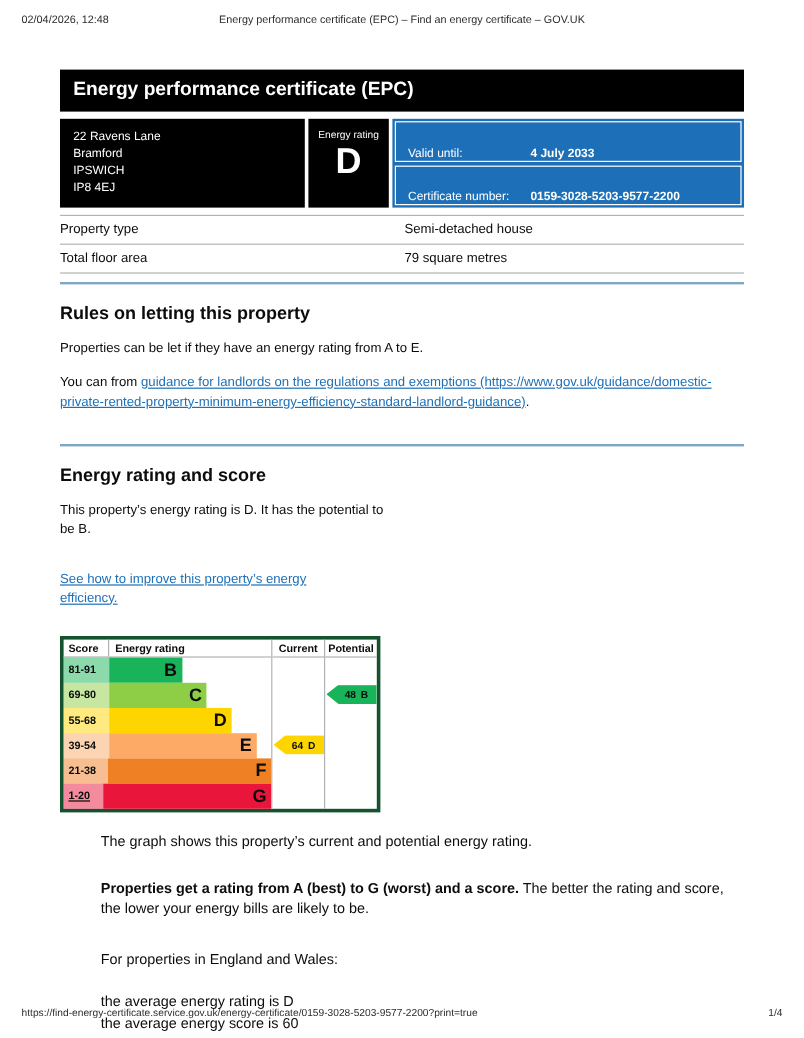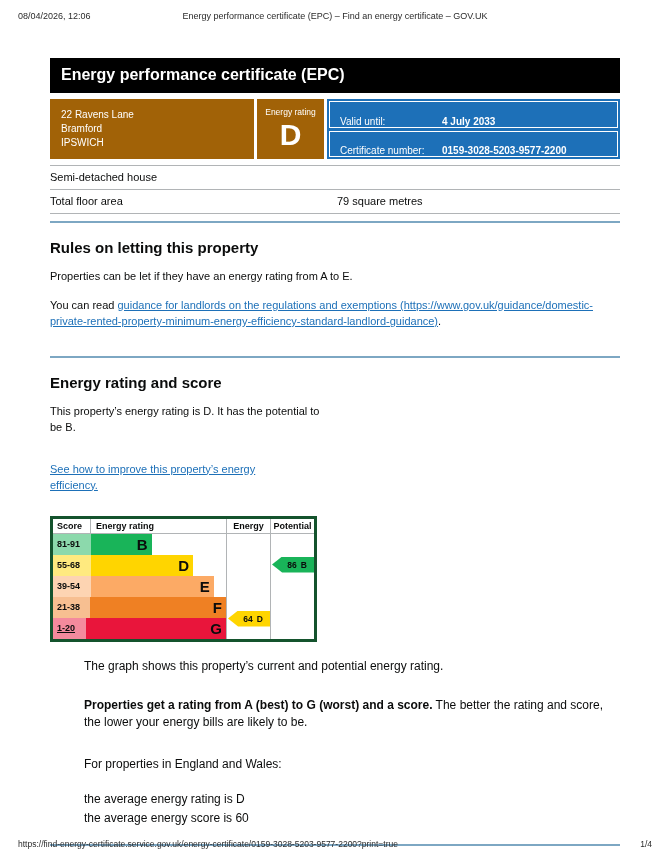--- a/index.html
+++ b/index.html
@@ -16,21 +16,21 @@
   .print-title { display: block; width: 100%; text-align: center; }
   .print-footer { position: absolute; top: 839px; left: 18px; right: 18px; display: flex; justify-content: space-between; font-size: 8.5px; color: #2b2b2b; }
 
   
   .content { position: absolute; left: 50px; top: 58px; width: 570px; }
 
   .banner { background: #000000; color: #ffffff; font-size: 16px; font-weight: bold; padding: 8px 11px 9px; }
 
   
   .summary { display: flex; gap: 3px; margin-top: 6px; }
-  .summary-cell { background: #a16207; color: #ffffff; }
+  .summary-cell { background: #000000; color: #ffffff; }
   .addr { width: 204px; padding: 9px 11px; font-size: 10px; line-height: 1.4; }
   .rating-box { width: 67px; text-align: center; padding-top: 8px; }
   .rating-box .lbl { font-size: 8.5px; }
   .rating-box .big { font-size: 30px; font-weight: bold; line-height: 1.05; margin-top: 2px; }
   .details { flex: 1; display: flex; flex-direction: column; gap: 3px; background: #1d70b8; padding: 2px; }
   .detail-cell { flex: 1; border: 1px solid #ffffff; display: flex; align-items: flex-end; padding: 0 10px; font-size: 10px; color: #ffffff; }
   .detail-cell .dlabel { flex: 0 0 102px; }
   .detail-cell .dvalue { font-weight: bold; }
 
   
@@ -71,67 +71,69 @@
     position: absolute; left: 1px; width: 42px; height: 16px;
     clip-path: polygon(0 50%, 24% 0, 100% 0, 100% 100%, 24% 100%);
     display: flex; align-items: center; justify-content: center; gap: 4px;
     padding-left: 8px; font-size: 8.5px; font-weight: bold; color: #0b0c0c;
   }
 </style>
 </head>
 <body>
 
 <div class="print-header">
-  <span class="print-date">08/04/2026, 12:06</span>
+  <span class="print-date">02/04/2026, 12:48</span>
   <span class="print-title">Energy performance certificate (EPC) – Find an energy certificate – GOV.UK</span>
 </div>
 
 <div class="content">
 
   <div class="banner">
     <span>Energy performance certificate (EPC)</span>
   </div>
 
   <div class="summary">
     <div class="summary-cell addr">
       <div>22 Ravens Lane</div>
       <div>Bramford</div>
       <div>IPSWICH</div>
+      <div>IP8 4EJ</div>
     </div>
     <div class="summary-cell rating-box">
       <div class="lbl">Energy rating</div>
       <div class="big">D</div>
     </div>
     <div class="summary-cell details">
       <div class="detail-cell">
         <span class="dlabel">Valid until:</span>
         <span class="dvalue">4 July 2033</span>
       </div>
       <div class="detail-cell">
         <span class="dlabel">Certificate number:</span>
         <span class="dvalue">0159-3028-5203-9577-2200</span>
       </div>
     </div>
   </div>
 
   <div class="prop-table">
     <div class="prop-row">
+      <span class="prop-label">Property type</span>
       <span>Semi-detached house</span>
     </div>
     <div class="prop-row">
       <span class="prop-label">Total floor area</span>
       <span>79 square metres</span>
     </div>
   </div>
 
   <hr class="section-break">
 
   <h2 class="section-heading">Rules on letting this property</h2>
   <p class="body-text">Properties can be let if they have an energy rating from A to E.</p>
-  <p class="body-text"><span>You can read </span><a href="#" class="gov-link">guidance for landlords on the regulations and exemptions (https://www.gov.uk/guidance/domestic-private-rented-property-minimum-energy-efficiency-standard-landlord-guidance)</a><span>.</span></p>
+  <p class="body-text"><span>You can from </span><a href="#" class="gov-link">guidance for landlords on the regulations and exemptions (https://www.gov.uk/guidance/domestic-private-rented-property-minimum-energy-efficiency-standard-landlord-guidance)</a><span>.</span></p>
 
   <hr class="section-break mt-lg">
 
   <div class="two-col">
     <div class="col-left">
       <h2 class="section-heading">Energy rating and score</h2>
       <p class="body-text">This property’s energy rating is D. It has the potential to be B.</p>
       <a href="#" class="gov-link improve-link">See how to improve this property’s energy efficiency.</a>
 
       
@@ -140,50 +142,54 @@
           <div class="chart-main-header">
             <span class="score-h">Score</span>
             <span class="rating-h">Energy rating</span>
           </div>
           <div id="chart-rows">
               <div class="band-row">
                 <div class="score-cell" style="background: rgba(25, 180, 89, 0.5);">81-91</div>
                 <div class="band-bar" style="background: rgb(25, 180, 89); width: 35%;">B</div>
               </div>
               <div class="band-row">
+                <div class="score-cell" style="background: rgba(141, 206, 70, 0.5);">69-80</div>
+                <div class="band-bar" style="background: rgb(141, 206, 70); width: 47%;">C</div>
+              </div>
+              <div class="band-row">
                 <div class="score-cell" style="background: rgba(255, 213, 0, 0.5);">55-68</div>
                 <div class="band-bar" style="background: rgb(255, 213, 0); width: 59%;">D</div>
               </div>
               <div class="band-row">
                 <div class="score-cell" style="background: rgba(252, 170, 101, 0.5);">39-54</div>
                 <div class="band-bar" style="background: rgb(252, 170, 101); width: 71%;">E</div>
               </div>
               <div class="band-row">
                 <div class="score-cell" style="background: rgba(239, 128, 35, 0.5);">21-38</div>
                 <div class="band-bar" style="background: rgb(239, 128, 35); width: 82%;">F</div>
               </div>
               <div class="band-row">
                 <div class="score-cell" style="background: rgba(233, 21, 59, 0.5); text-decoration: underline;">1-20</div>
                 <div class="band-bar" style="background: rgb(233, 21, 59); width: 94%;">G</div>
               </div>
             </div>
         </div>
         <div class="chart-side">
-          <div class="side-header">Energy</div>
+          <div class="side-header">Current</div>
           <div id="current-arrow-slot"></div>
-        <div class="rating-arrow" style="background: rgb(255, 213, 0); top: 92px;">
+        <div class="rating-arrow" style="background: rgb(255, 213, 0); top: 80px;">
               <span>64</span>
               <span>D</span>
             </div>
           </div>
         <div class="chart-side">
           <div class="side-header">Potential</div>
           <div id="potential-arrow-slot"></div>
         <div class="rating-arrow" style="background: rgb(25, 180, 89); top: 38px;">
-              <span>86</span>
+              <span>48</span>
               <span>B</span>
             </div>
           </div>
       </div>
     </div>
 
     <div class="col-right">
       <p class="spaced" style="margin-top:16px">The graph shows this property’s current and potential energy rating.</p>
       <p class="spaced"><b>Properties get a rating from A (best) to G (worst) and a score.</b><span> The better the rating and score, the lower your energy bills are likely to be.</span></p>
       <p class="spaced" style="margin-top:24px">For properties in England and Wales:</p>

